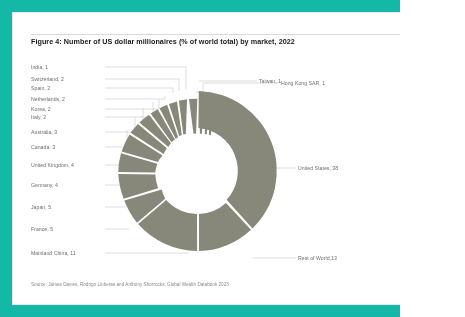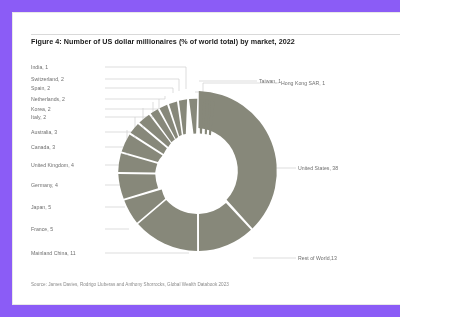--- a/index.html
+++ b/index.html
@@ -7,21 +7,21 @@
     padding: 0;
     background: #ffffff;
   }
   body {
     font-family: "Liberation Sans", sans-serif;
   }
   #page {
     position: relative;
     width: 400px;
     height: 317px;
-    background: #8b5cf6;
+    background: #14b8a6;
     overflow: hidden;
     box-sizing: border-box;
   }
   .card {
     position: absolute;
     left: 12px;
     top: 12px;
     width: 441px;
     height: 293px;
     background: #ffffff;

